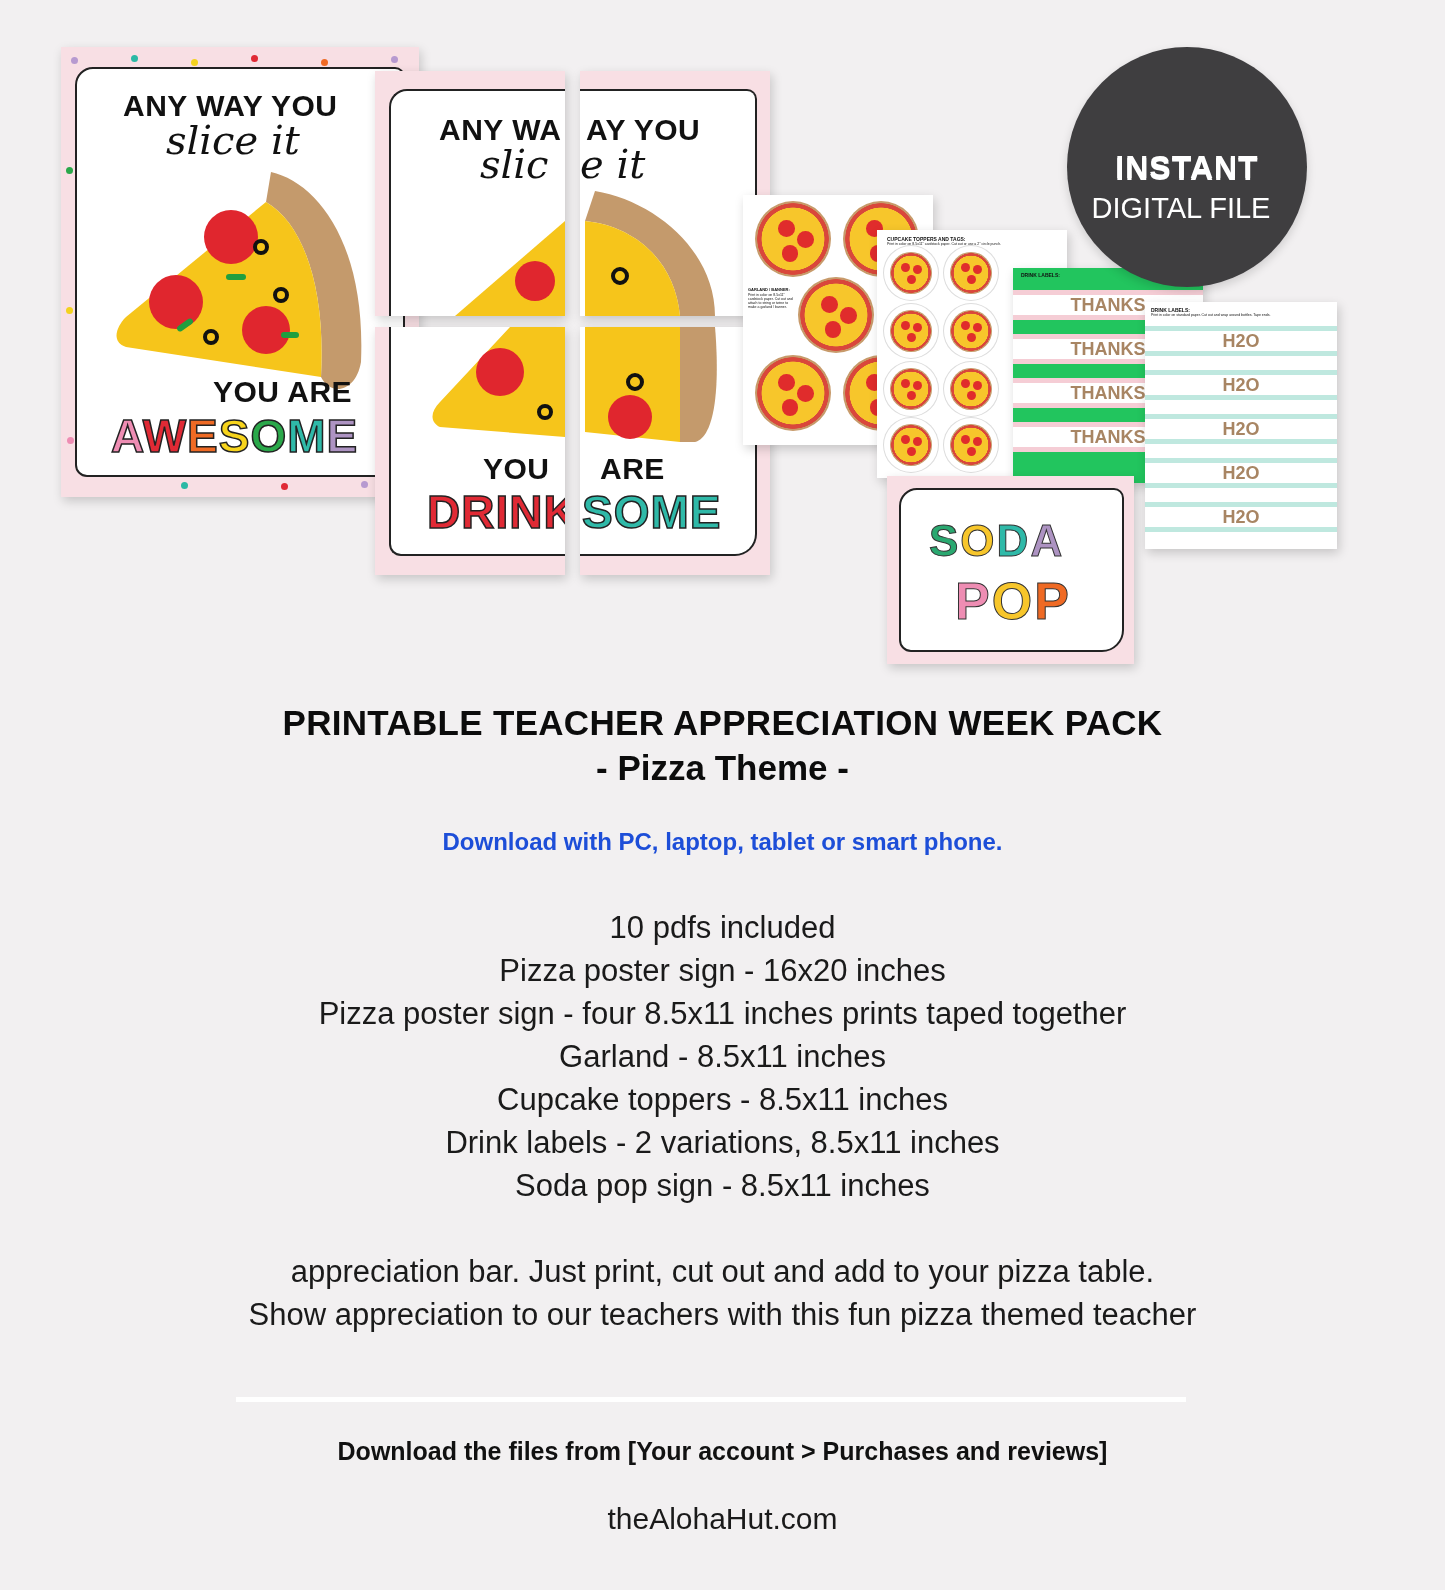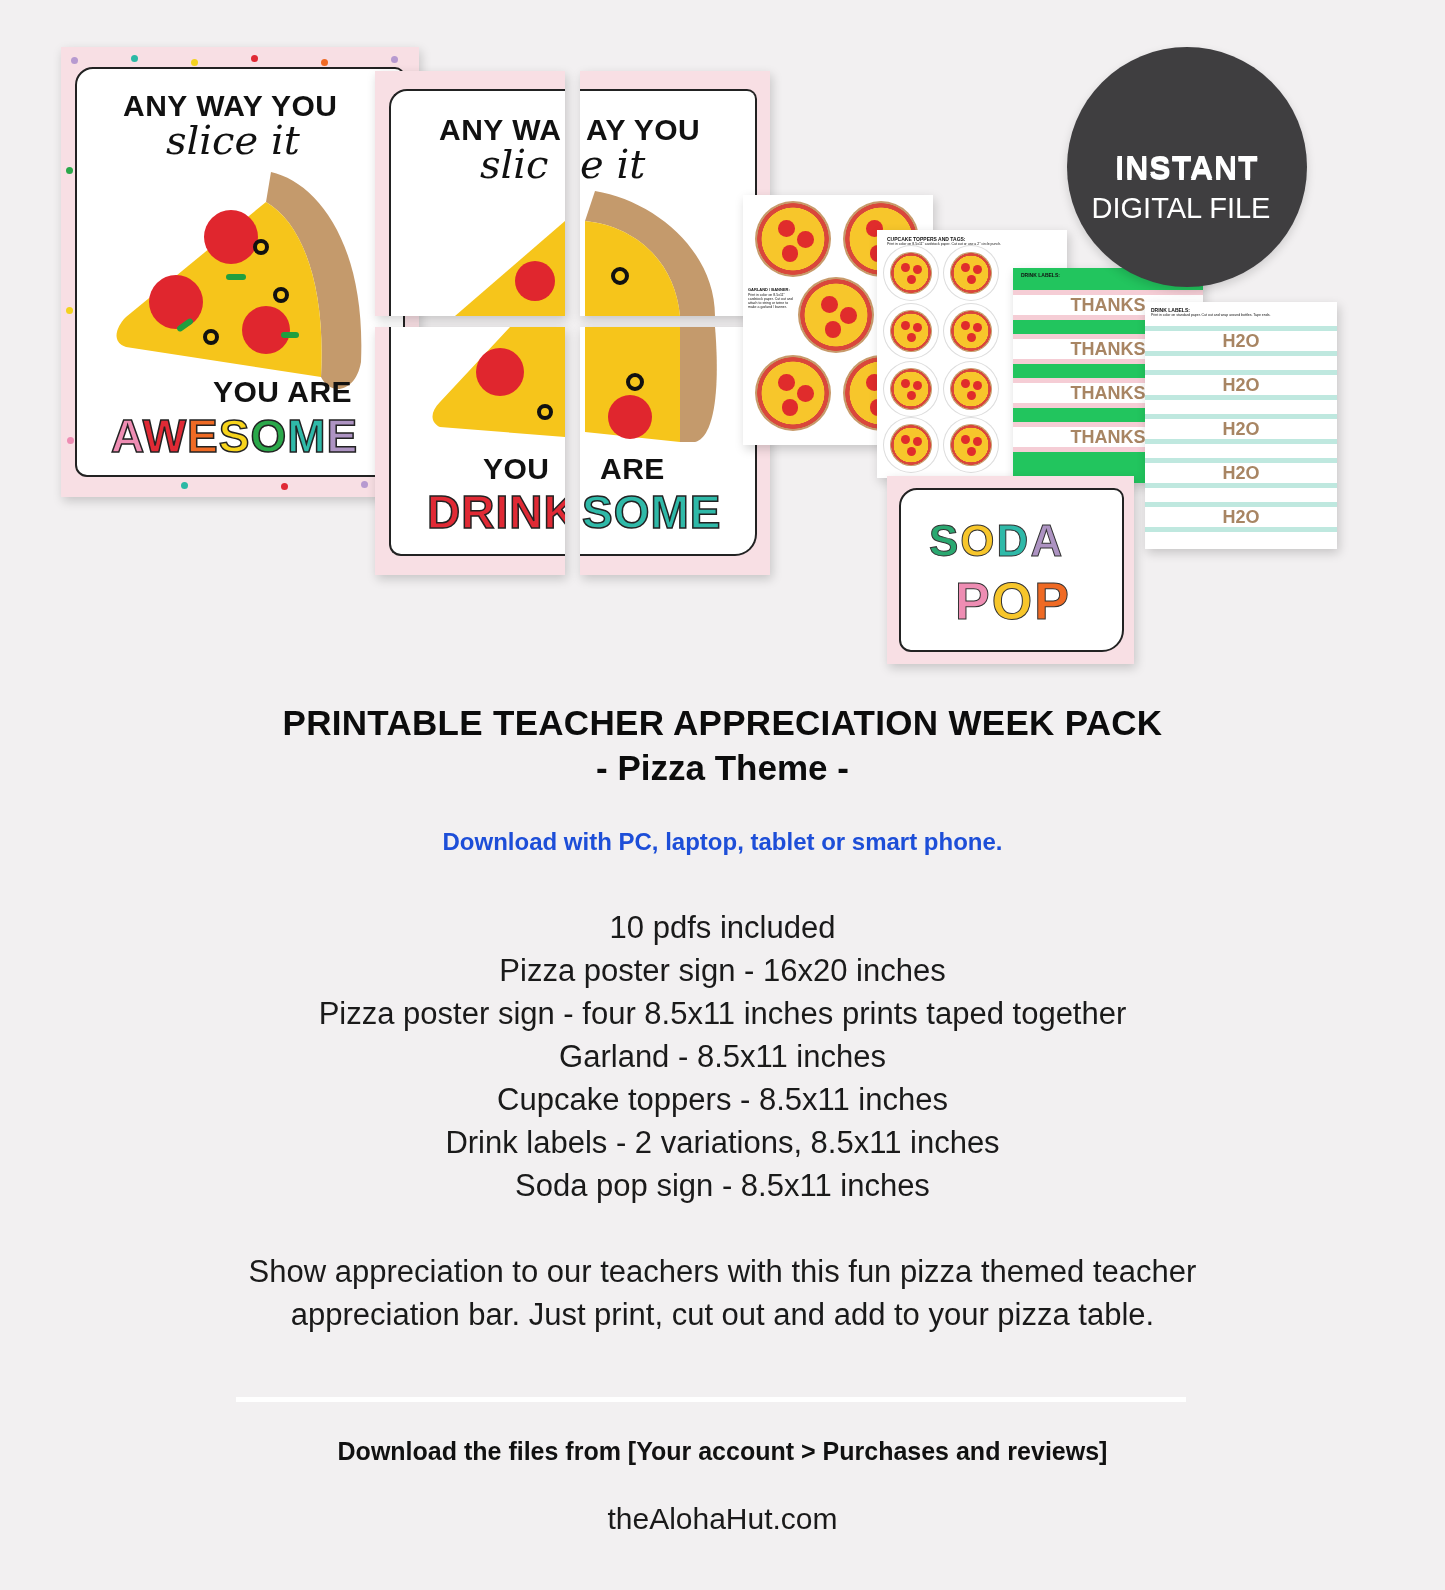--- a/index.html
+++ b/index.html
@@ -262,20 +262,20 @@
   <div>10 pdfs included</div>
   <div>Pizza poster sign - 16x20 inches</div>
   <div>Pizza poster sign - four 8.5x11 inches prints taped together</div>
   <div>Garland - 8.5x11 inches</div>
   <div>Cupcake toppers - 8.5x11 inches</div>
   <div>Drink labels - 2 variations, 8.5x11 inches</div>
   <div>Soda pop sign - 8.5x11 inches</div>
 </div>
 
 <div class="center-text desc">
+  <div>appreciation bar. Just print, cut out and add to your pizza table.</div>
   <div>Show appreciation to our teachers with this fun pizza themed teacher</div>
-  <div>appreciation bar. Just print, cut out and add to your pizza table.</div>
 </div>
 
 <div class="divider"></div>
 
 <div class="center-text footnote">Download the files from [Your account &gt; Purchases and reviews]</div>
 <div class="center-text site">theAlohaHut.com</div>
 
 </body></html>

